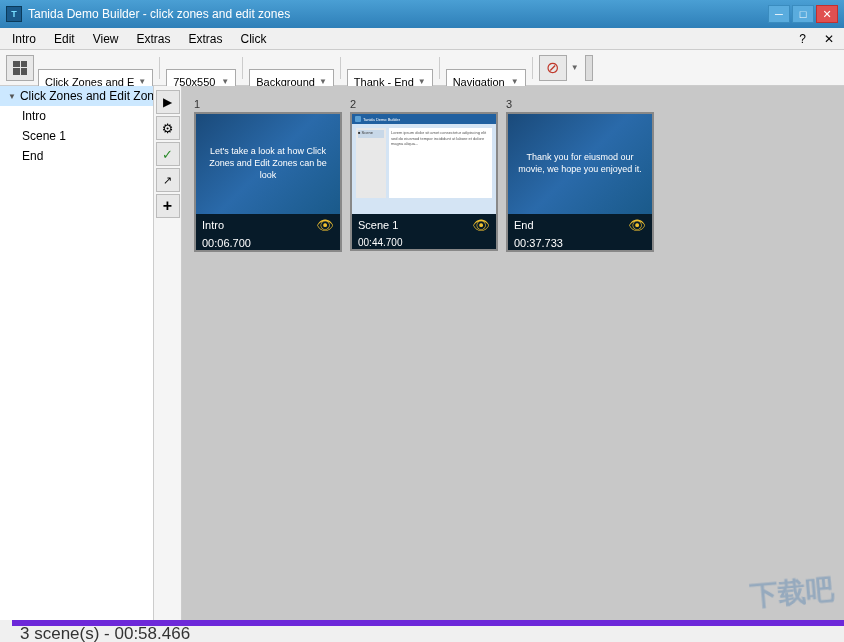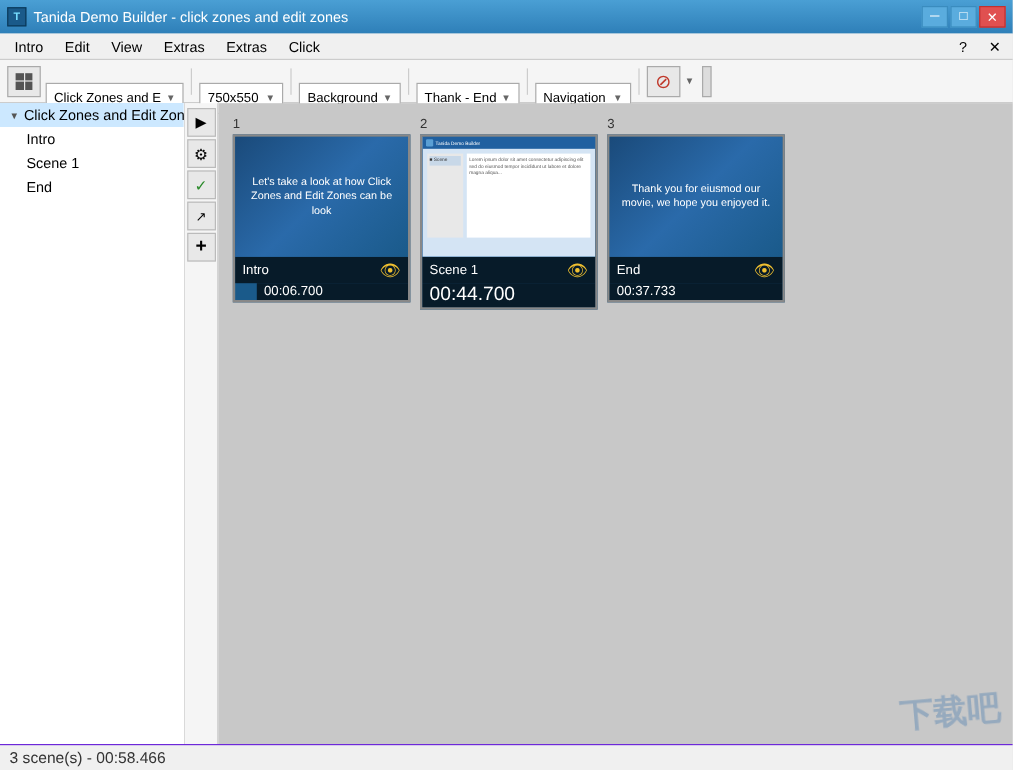--- a/index.html
+++ b/index.html
@@ -107,22 +107,22 @@
     .mini-window {
       width: 100%; height: 100%; background: #d4e4f4; position: relative; overflow: hidden;
     }
     .mini-window-bar { height: 10px; background: #2060a0; display: flex; align-items: center; padding: 0 3px; }
     .mini-window-content { padding: 4px; display: flex; gap: 3px; }
     .mini-sidebar { width: 30px; background: #e8e8e8; height: 70px; font-size: 5px; color: #555; padding: 2px; }
     .mini-main { flex: 1; background: white; height: 70px; font-size: 4px; color: #333; padding: 2px; overflow: hidden; }
 
     
     .status-bar {
-      height: 22px; background: #f0f0f0; border-top: 1px solid #6d28d9;
-      display: flex; align-items: center; padding: 0 8px; font-size: 13px; color: #333;
+      height: 22px; background: #f0f0f0; border-top: 6px solid #6d28d9;
+      display: flex; align-items: center; padding: 0 8px; font-size: 17px; color: #333; margin-left: 12px;
     }
 
     
     .watermark {
       position: fixed; bottom: 30px; right: 10px; color: rgba(100,140,180,0.5);
       font-size: 28px; font-weight: bold; font-family: 'STXinwei', serif; pointer-events: none;
       transform: rotate(-5deg);
     }
   </style>
 </head>
@@ -226,21 +226,21 @@
       <div class="scene-wrapper">
         <div class="scene-number">1</div>
         <div class="scene-thumb">
           <div class="scene-thumb-inner">
             <div class="scene-text">Let's take a look at how Click Zones and Edit Zones can be look</div>
           </div>
           <div class="scene-footer">
             <span>Intro</span>
             <span class="scene-eye">👁</span>
           </div>
-          <div style="background:rgba(0,0,0,0.7);color:white;font-size:11px;padding:1px 6px;margin-left:18px;">00:06.700</div>
+          <div style="background:rgba(0,0,0,0.7);color:white;font-size:11px;padding:1px 6px;">00:06.700</div>
         </div>
       </div>
 
       <div class="scene-wrapper">
         <div class="scene-number">2</div>
         <div class="scene-thumb">
           <div class="scene-thumb-inner">
             <div class="mini-window">
               <div class="mini-window-bar">
                 <div style="width:6px;height:6px;background:#5a9fd4;border-radius:1px;margin-right:2px;"></div>
@@ -258,21 +258,21 @@
                     Lorem ipsum dolor sit amet consectetur adipiscing elit sed do eiusmod tempor incididunt ut labore et dolore magna aliqua...
                   </div>
                 </div>
               </div>
             </div>
           </div>
           <div class="scene-footer">
             <span>Scene 1</span>
             <span class="scene-eye">👁</span>
           </div>
-          <div style="background:rgba(0,0,0,0.7);color:white;font-size:16px;padding:1px 6px;">00:44.700</div>
+          <div style="background:rgba(0,0,0,0.7);color:white;font-size:10px;padding:1px 6px;">00:44.700</div>
         </div>
       </div>
 
       <div class="scene-wrapper">
         <div class="scene-number">3</div>
         <div class="scene-thumb">
           <div class="scene-thumb-inner">
             <div class="scene-text">Thank you for eiusmod our movie, we hope you enjoyed it.</div>
           </div>
           <div class="scene-footer">

